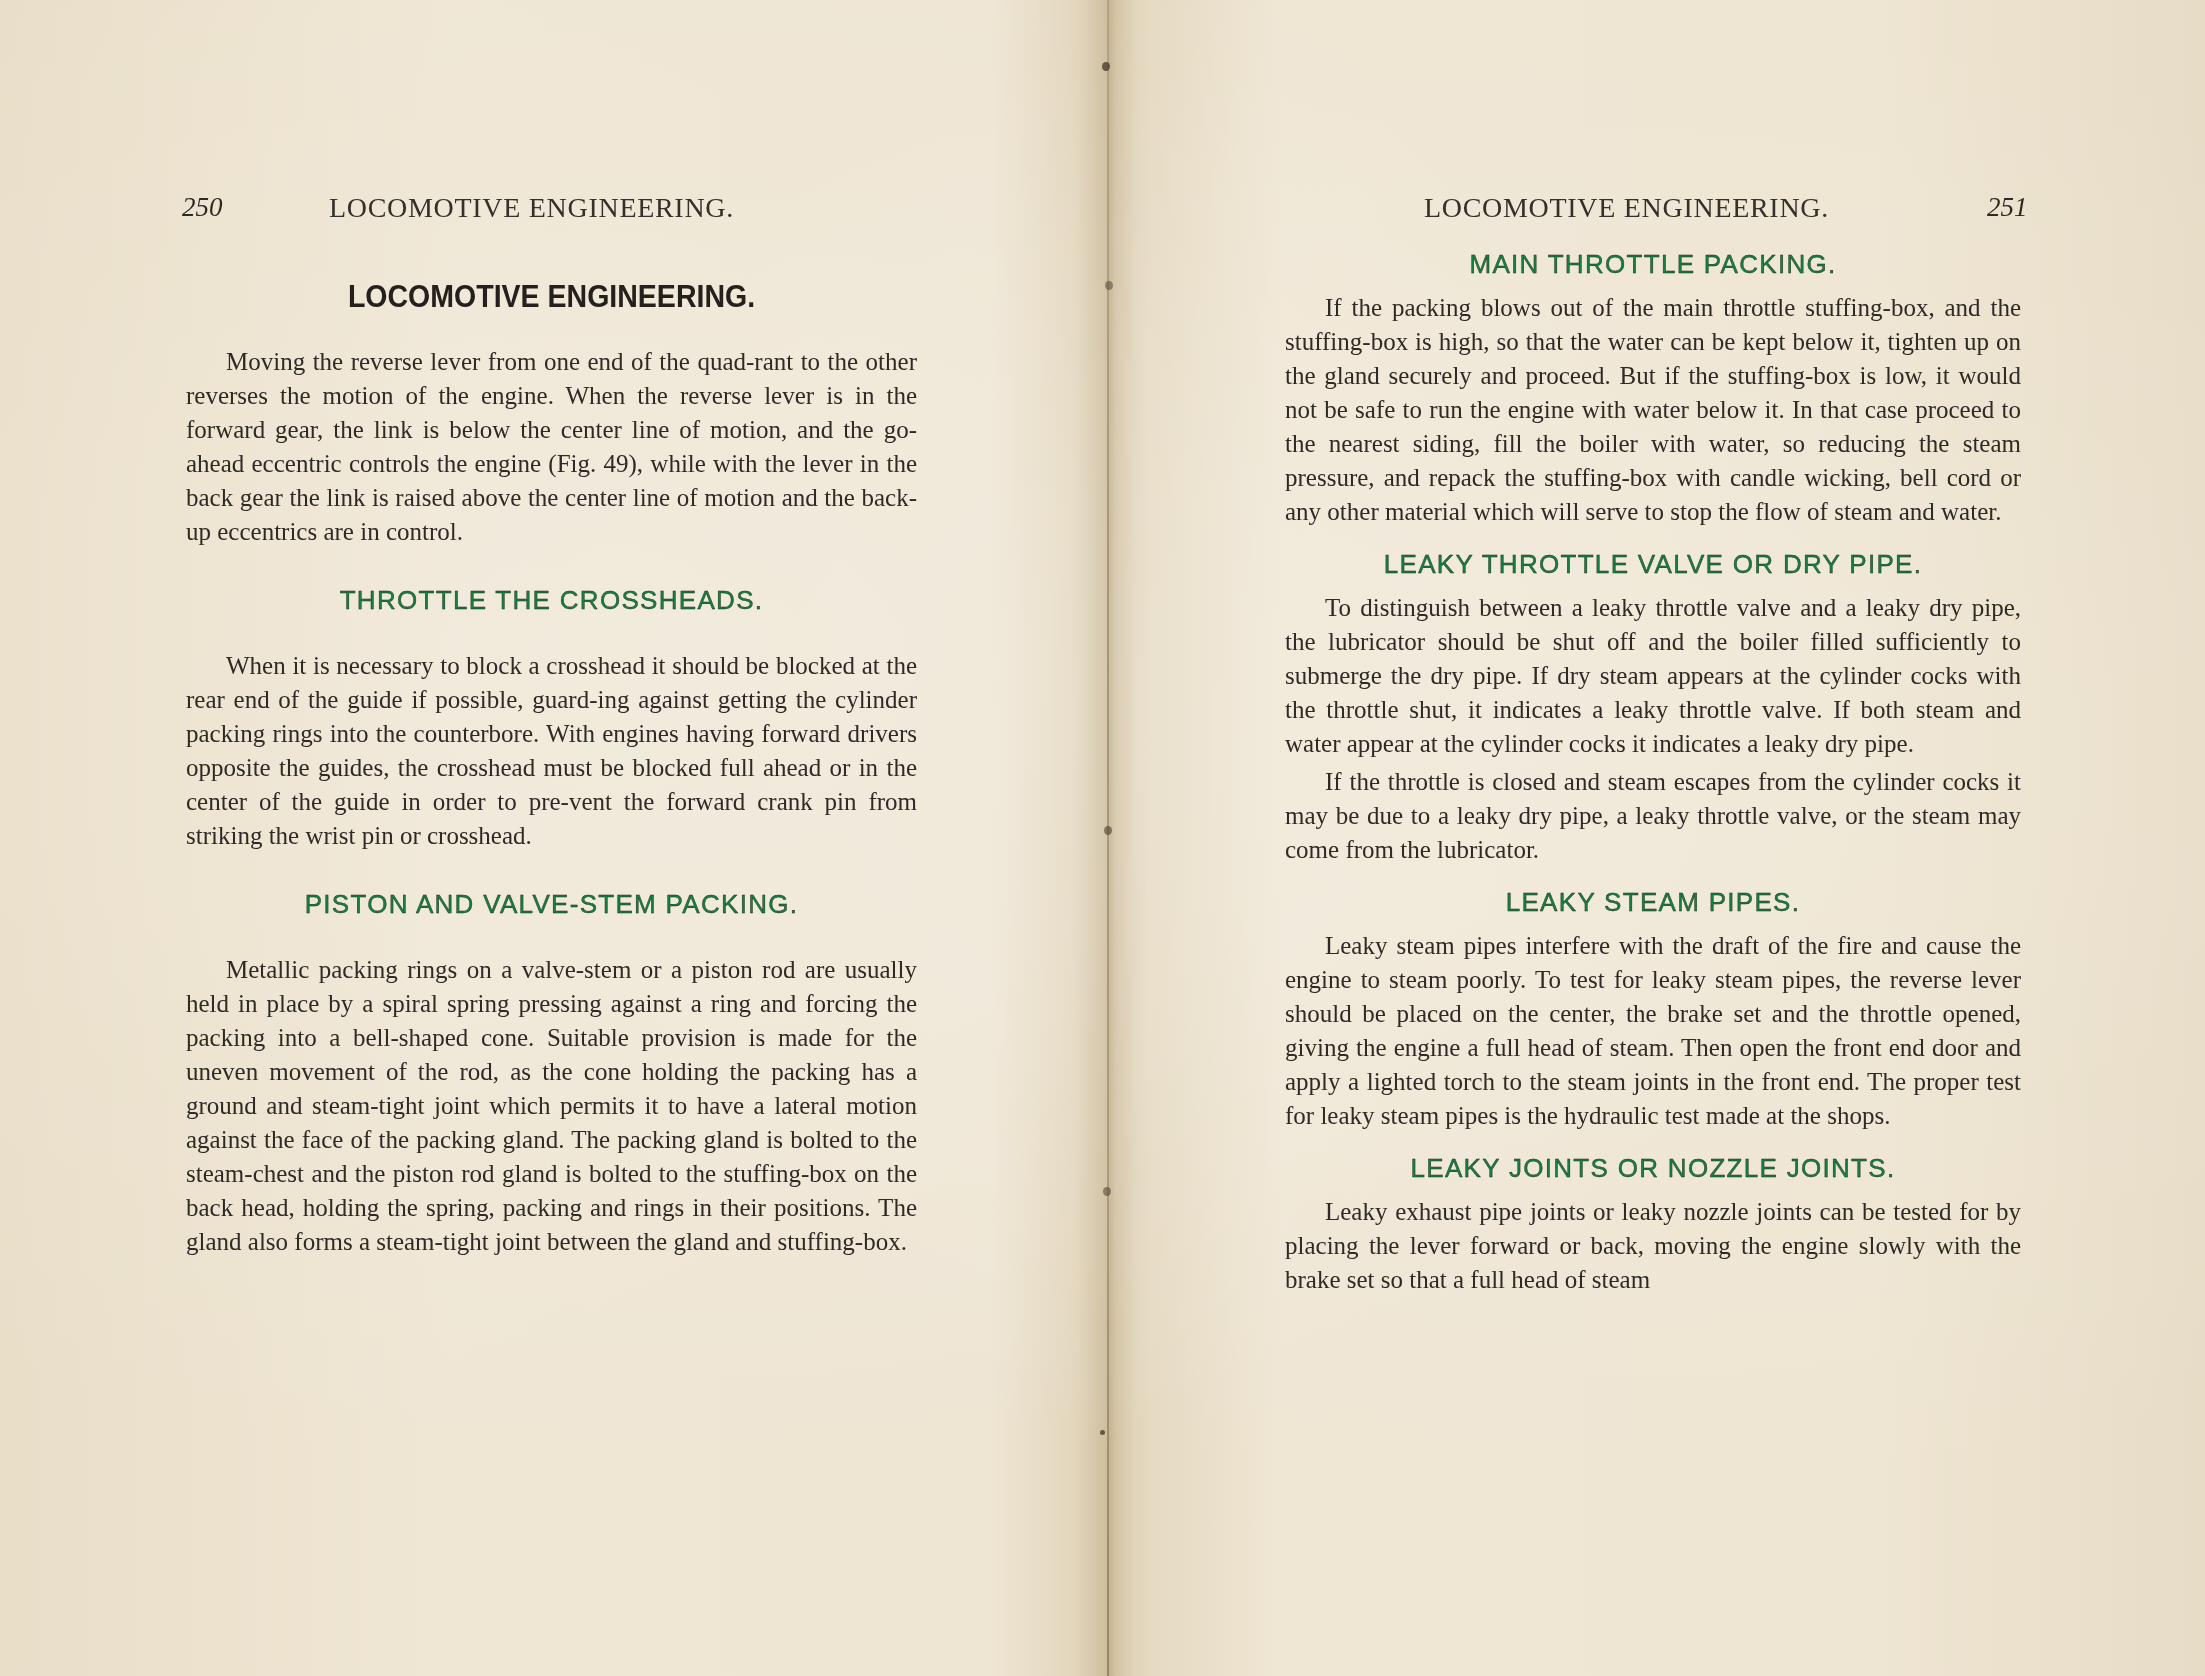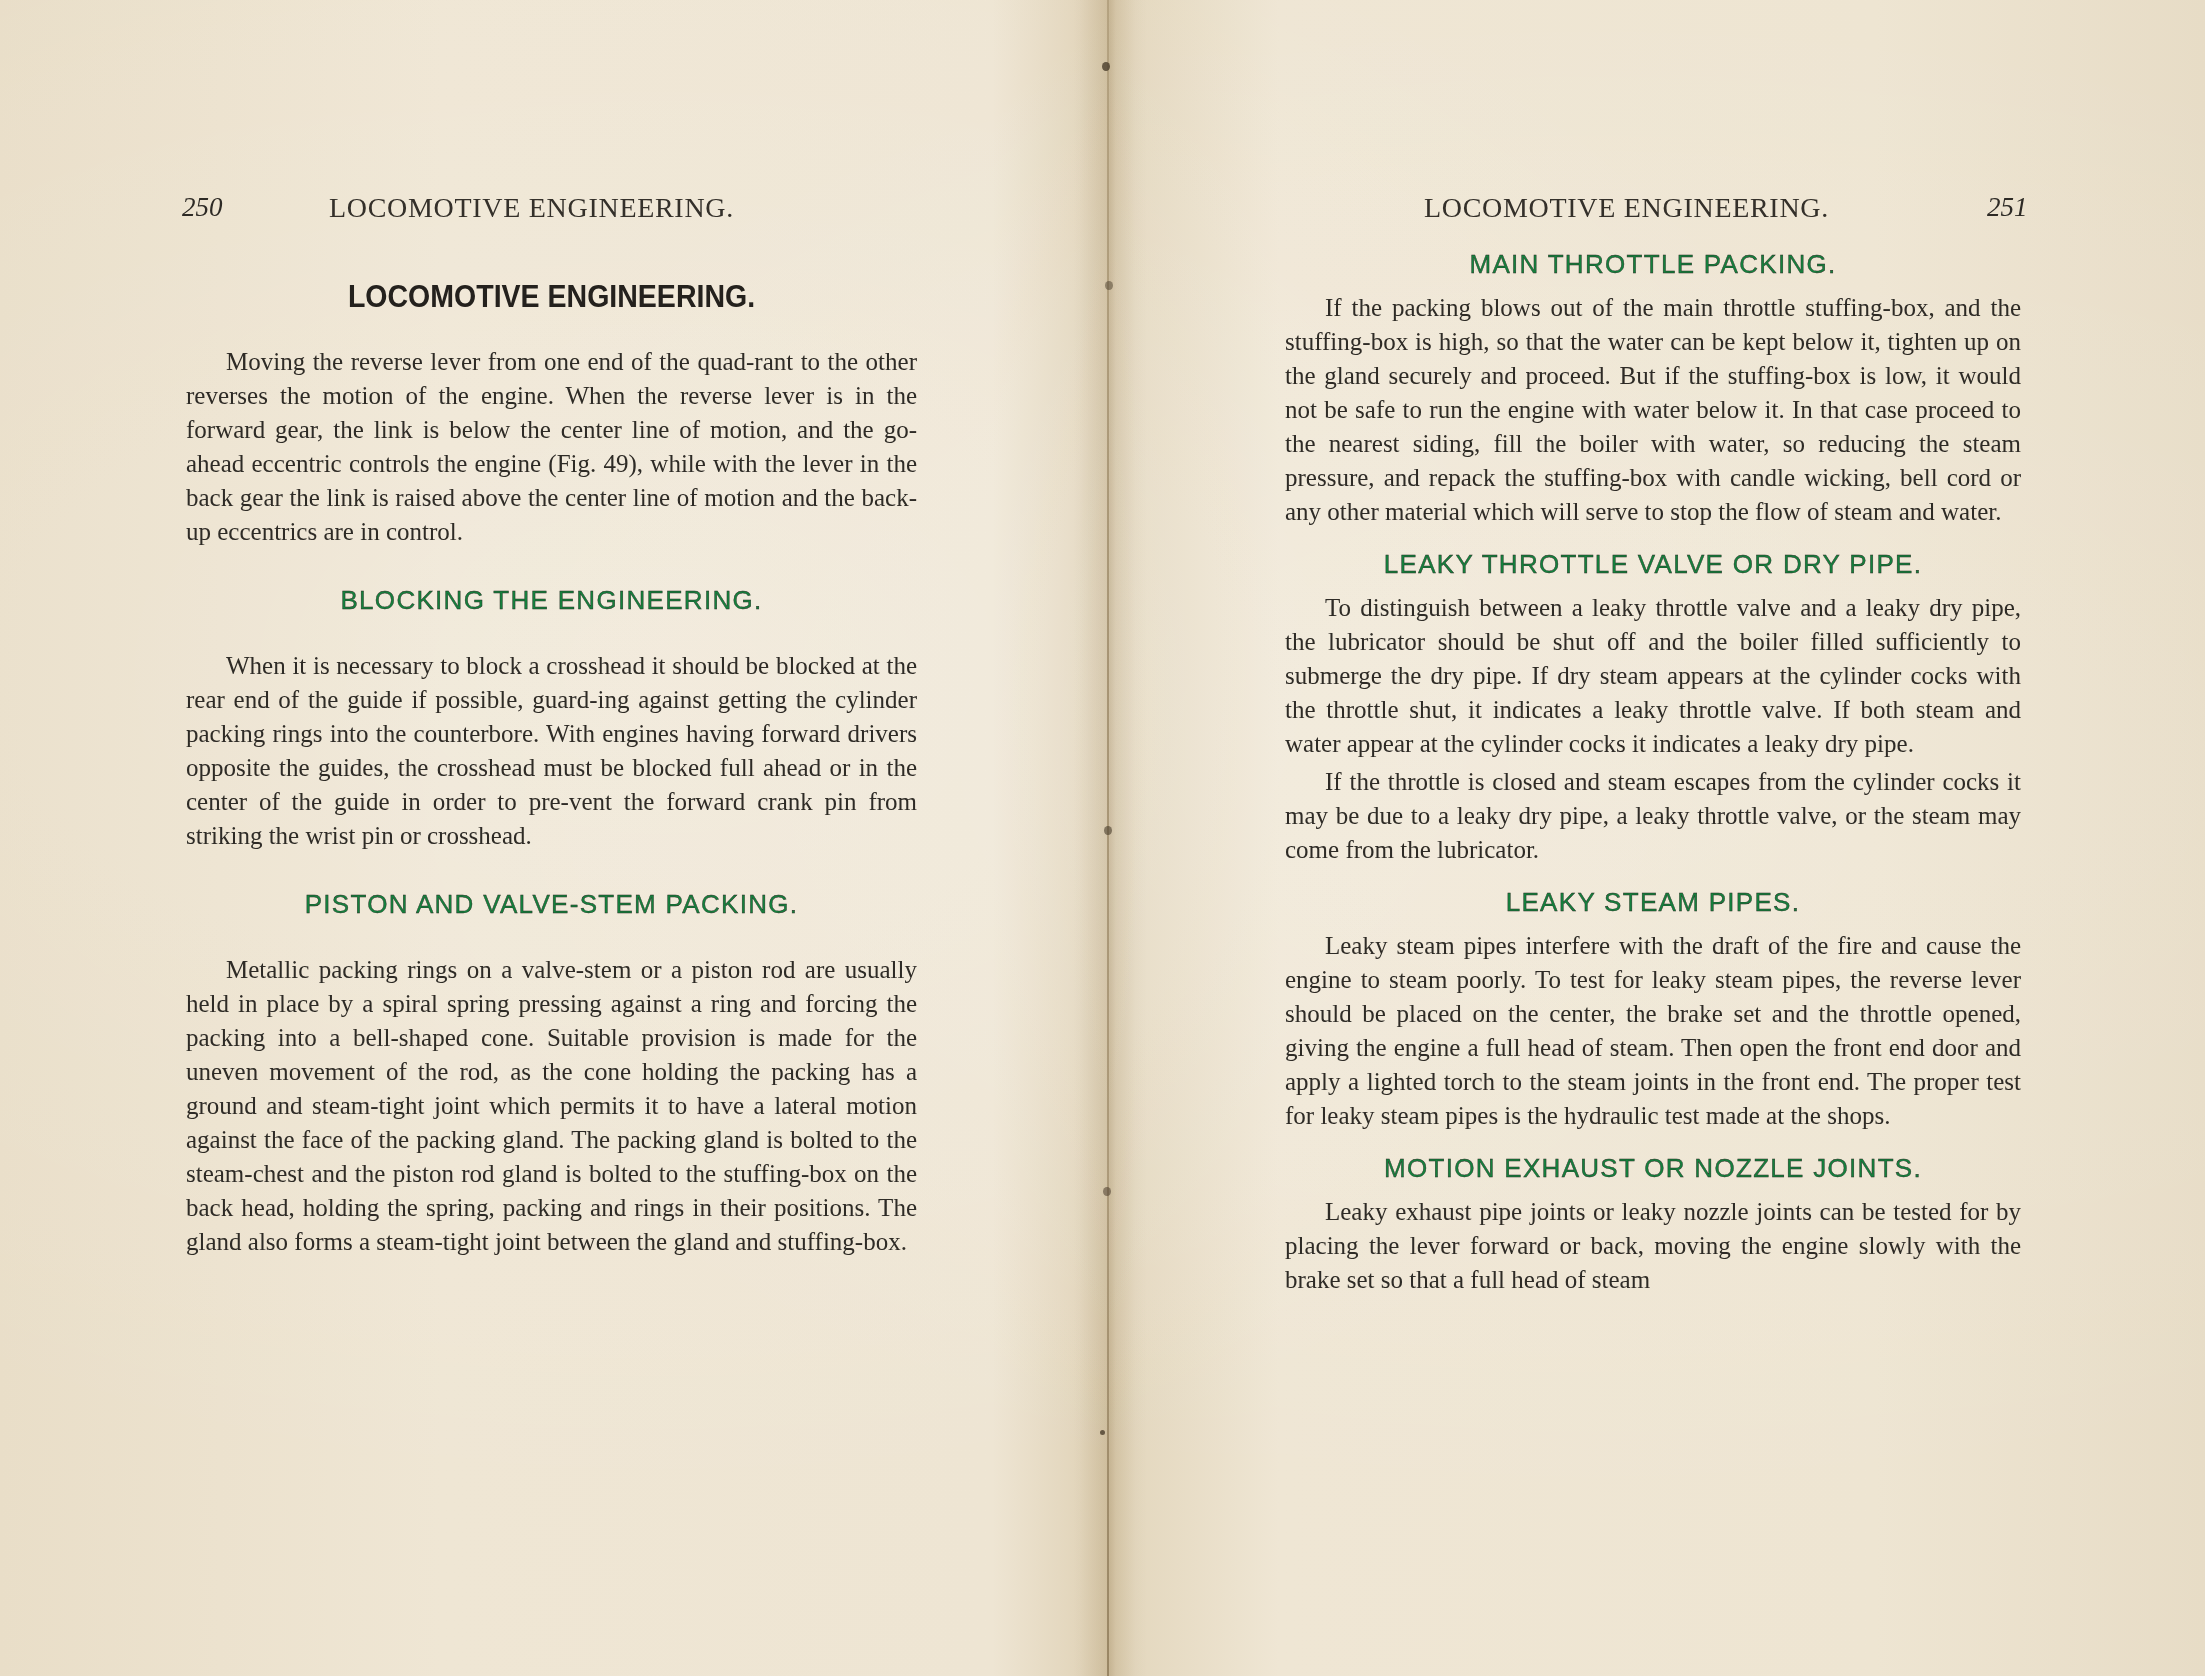--- a/index.html
+++ b/index.html
@@ -88,21 +88,21 @@
   <div class="running-head" style="left:329px;">LOCOMOTIVE ENGINEERING.</div>
 
   <div class="text-block">
     <h1 class="book-title">LOCOMOTIVE ENGINEERING.</h1>
     <div class="gap-title-sub"></div>
 
     <div class="gap-sub-body"></div>
     <p class="para">Moving the reverse lever from one end of the quad-rant to the other reverses the motion of the engine. When the reverse lever is in the forward gear, the link is below the center line of motion, and the go-ahead eccentric controls the engine (Fig. 49), while with the lever in the back gear the link is raised above the center line of motion and the back-up eccentrics are in control.</p>
 
     <div class="gap-body-sub"></div>
-    <h2 class="section-heading">BLOCKING THE ENGINEERING.</h2>
+    <h2 class="section-heading">THROTTLE THE CROSSHEADS.</h2>
     <div class="gap-sub-body2"></div>
     <p class="para">When it is necessary to block a crosshead it should be blocked at the rear end of the guide if possible, guard-ing against getting the cylinder packing rings into the counterbore. With engines having forward drivers opposite the guides, the crosshead must be blocked full ahead or in the center of the guide in order to pre-vent the forward crank pin from striking the wrist pin or crosshead.</p>
 
     <div class="gap-body-sub"></div>
     <h2 class="section-heading">PISTON AND VALVE-STEM PACKING.</h2>
     <div class="gap-sub-body2"></div>
     <p class="para">Metallic packing rings on a valve-stem or a piston rod are usually held in place by a spiral spring pressing against a ring and forcing the packing into a bell-shaped cone. Suitable provision is made for the uneven movement of the rod, as the cone holding the packing has a ground and steam-tight joint which permits it to have a lateral motion against the face of the packing gland. The packing gland is bolted to the steam-chest and the piston rod gland is bolted to the stuffing-box on the back head, holding the spring, packing and rings in their positions. The gland also forms a steam-tight joint between the gland and stuffing-box.</p>
   </div>
 </div>
 
@@ -120,18 +120,18 @@
     <div class="r-gap-sub-body"></div>
     <p class="para">To distinguish between a leaky throttle valve and a leaky dry pipe, the lubricator should be shut off and the boiler filled sufficiently to submerge the dry pipe. If dry steam appears at the cylinder cocks with the throttle shut, it indicates a leaky throttle valve. If both steam and water appear at the cylinder cocks it indicates a leaky dry pipe.</p>
     <p class="para">If the throttle is closed and steam escapes from the cylinder cocks it may be due to a leaky dry pipe, a leaky throttle valve, or the steam may come from the lubricator.</p>
 
     <div class="r-gap-body-sub"></div>
     <h2 class="section-heading">LEAKY STEAM PIPES.</h2>
     <div class="r-gap-sub-body"></div>
     <p class="para">Leaky steam pipes interfere with the draft of the fire and cause the engine to steam poorly. To test for leaky steam pipes, the reverse lever should be placed on the center, the brake set and the throttle opened, giving the engine a full head of steam. Then open the front end door and apply a lighted torch to the steam joints in the front end. The proper test for leaky steam pipes is the hydraulic test made at the shops.</p>
 
     <div class="r-gap-body-sub"></div>
-    <h2 class="section-heading">MOTION EXHAUST OR NOZZLE JOINTS.</h2>
+    <h2 class="section-heading">LEAKY JOINTS OR NOZZLE JOINTS.</h2>
     <div class="r-gap-sub-body"></div>
     <p class="para">Leaky exhaust pipe joints or leaky nozzle joints can be tested for by placing the lever forward or back, moving the engine slowly with the brake set so that a full head of steam</p>
   </div>
 </div>
 
 
 </body></html>

